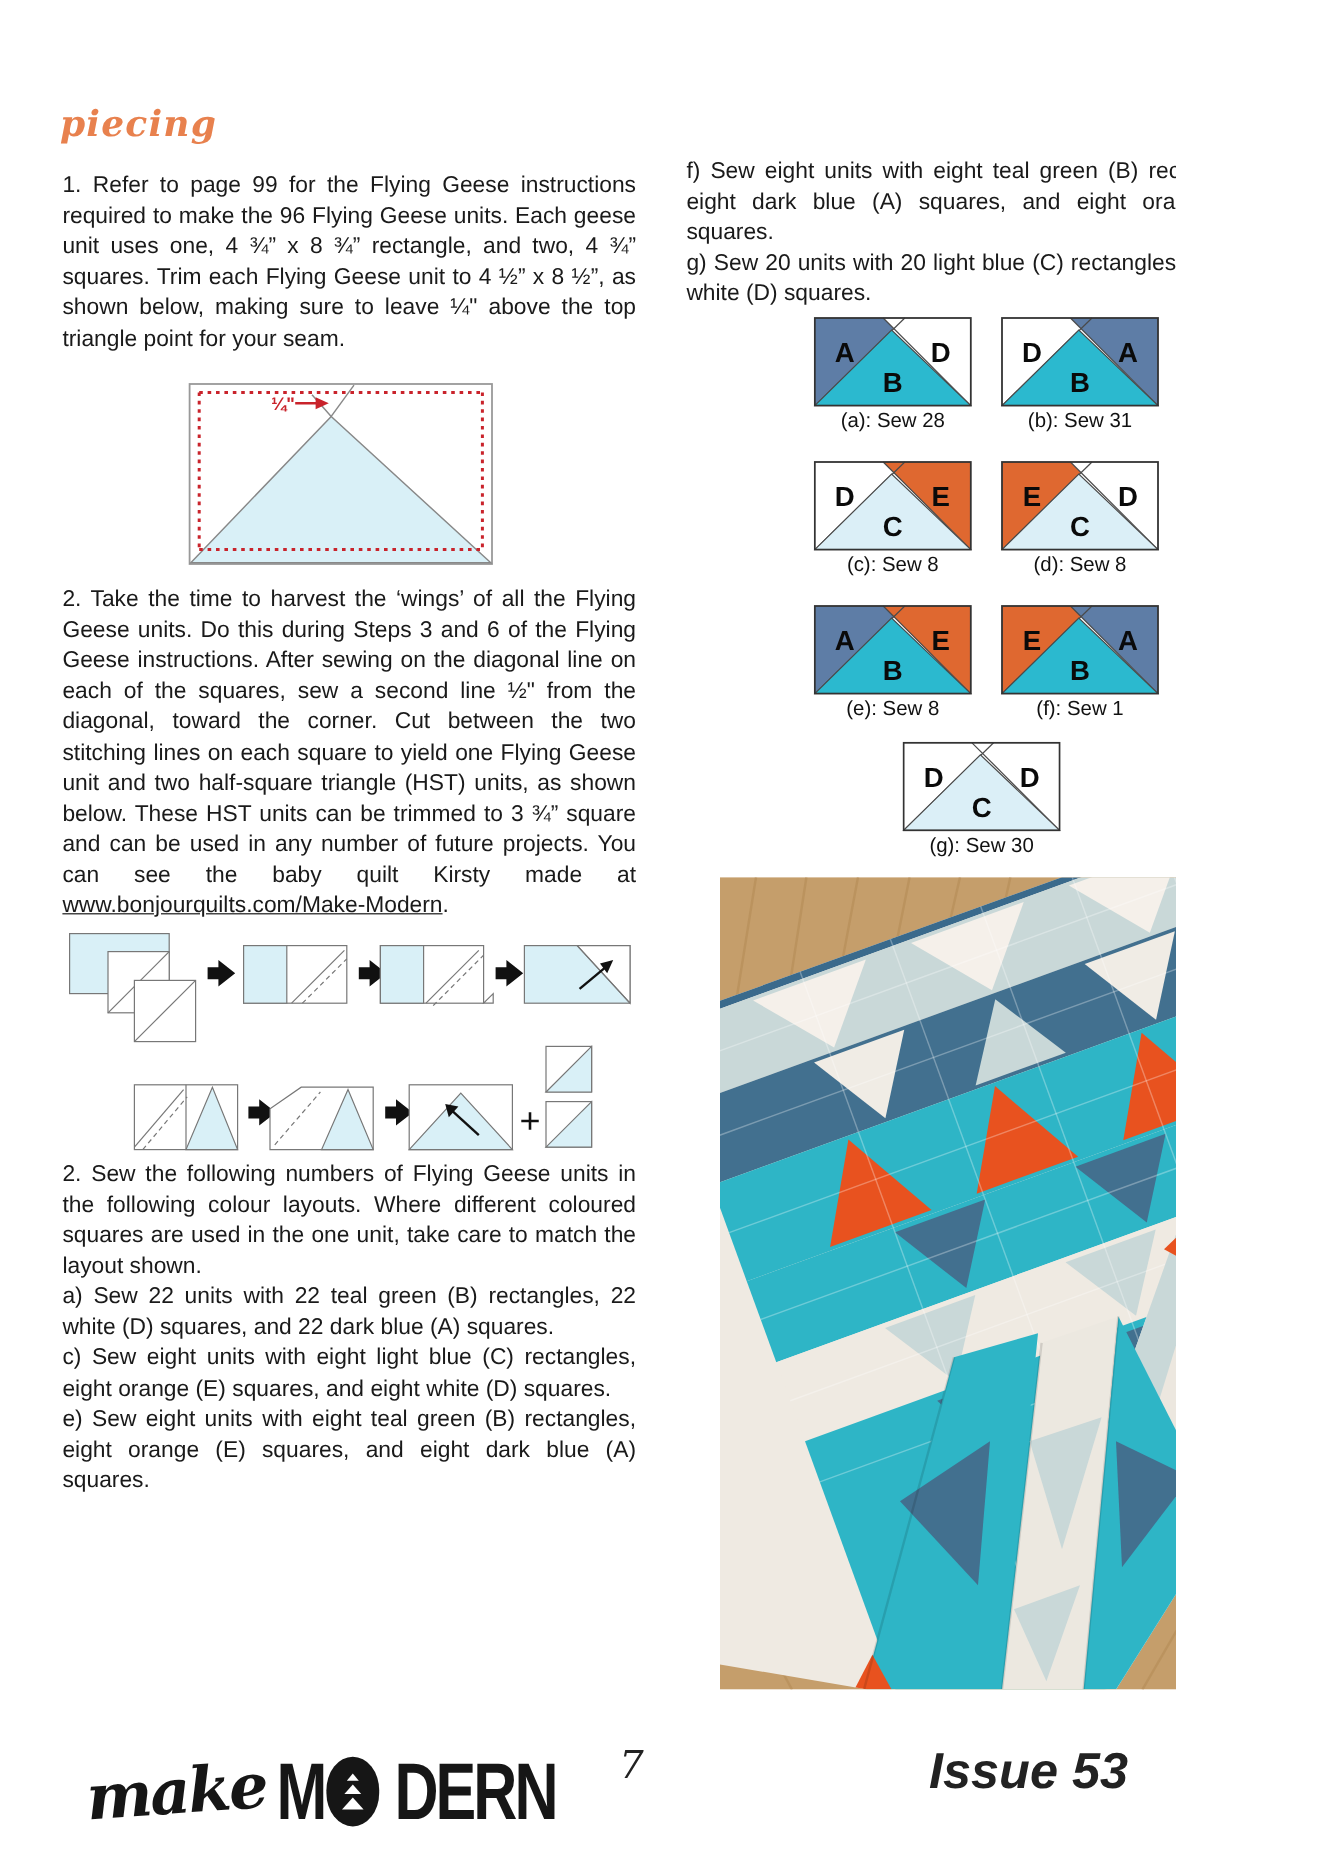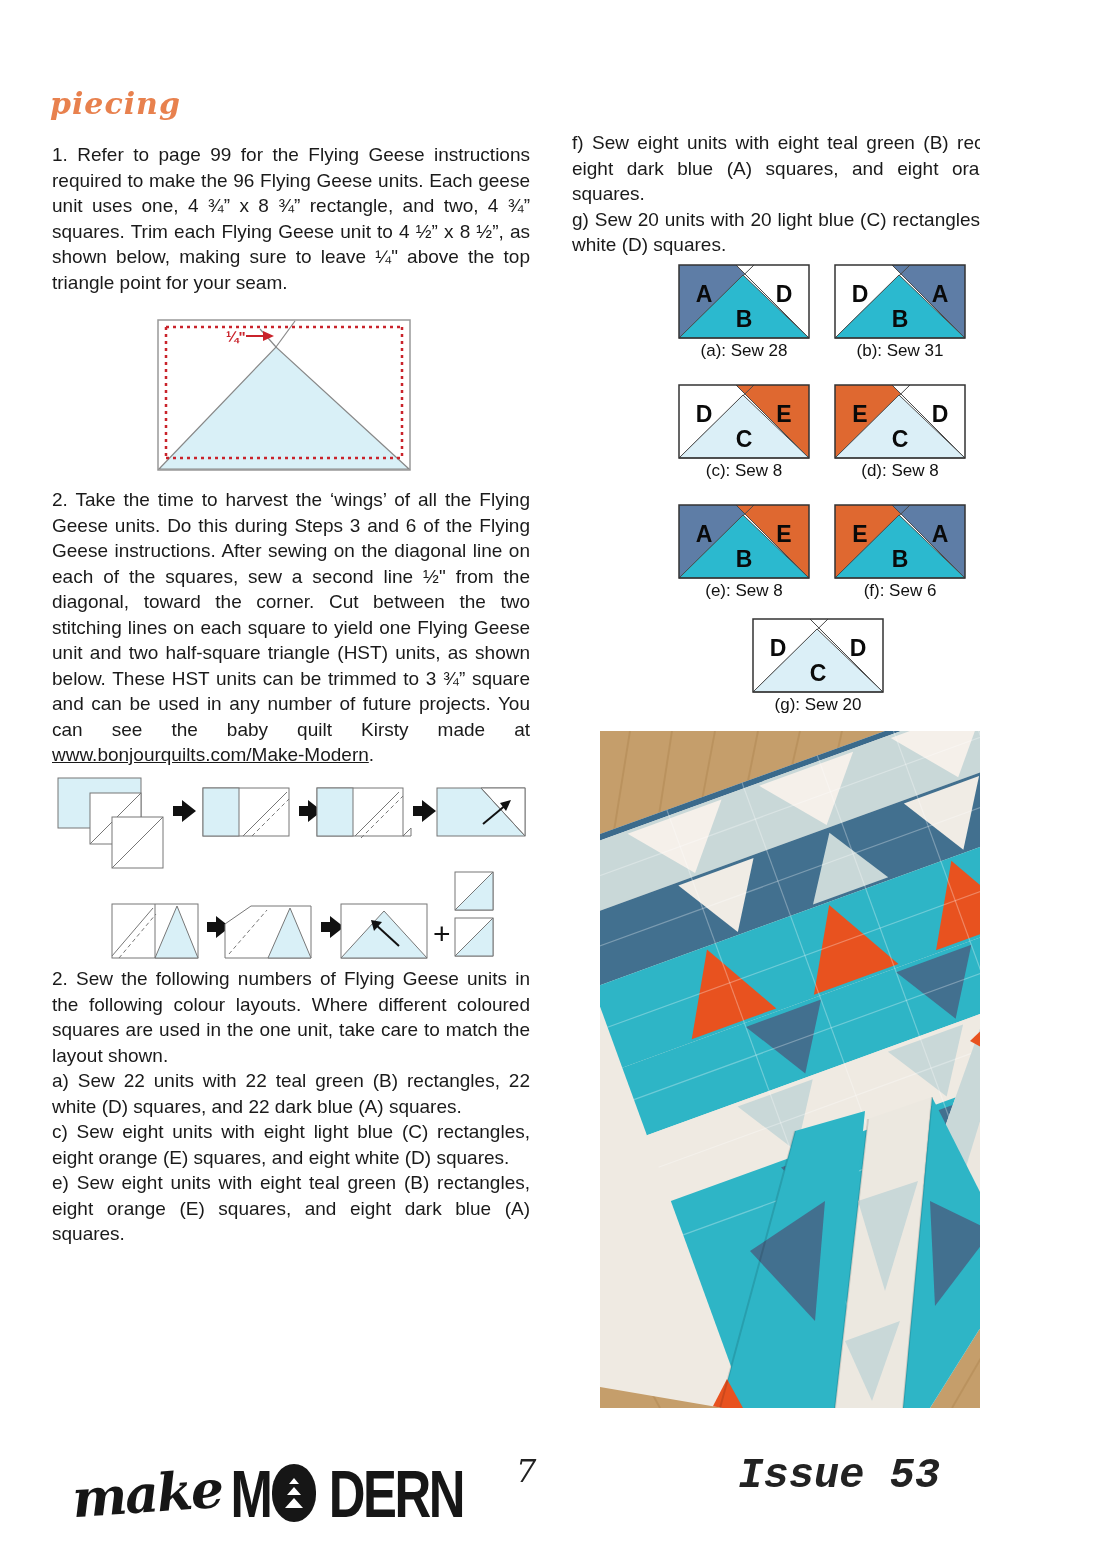--- a/index.html
+++ b/index.html
@@ -39,21 +39,21 @@
              color:#161616;}
   .logo-o{width:44px;height:58px;background:#161616;border-radius:50%/48%;
           display:inline-flex;flex-direction:column;align-items:center;
           justify-content:center;gap:3px;margin:0 -2px;}
   .logo-o .tri{width:0;height:0;border-left:7px solid transparent;
                border-right:7px solid transparent;border-bottom:8px solid #fff;}
   .logo-o .t1{border-left-width:5px;border-right-width:5px;border-bottom-width:6px;}
   .logo-o .t3{border-left-width:9px;border-right-width:9px;border-bottom-width:10px;}
   #page-num{left:516px;top:1452px;font-family:"DejaVu Serif",serif;font-style:italic;
             font-size:32px;color:#222;}
-  #issue{right:40px;top:1452px;font-family:Liberation Mono, monospace;font-style:italic;
+  #issue{right:40px;top:1452px;font-family:Liberation Sans, sans-serif;font-style:italic;
          font-weight:bold;font-size:42px;color:#222;}
 </style>
 </head>
 <body>
 
 <div class="page">
 
   <div id="piecing" class="abs">piecing</div>
 
   <div id="para1" class="abs body-text">1. Refer to page 99 for the Flying Geese instructions required to make the 96 Flying Geese units. Each geese unit uses one, 4 ¾” x 8 ¾” rectangle, and two, 4 ¾” squares. Trim each Flying Geese unit to 4 ½” x 8 ½”, as shown below, making sure to leave ¼" above the top triangle point for your seam.</div>
@@ -236,38 +236,38 @@
     <polygon points="1,1 76,1 1,74" fill="#df6830"></polygon>
     <polygon points="58,1 131,1 131,74" fill="#5e7da6"></polygon>
     <line x1="1" y1="74" x2="76" y2="1" stroke="#4a4a4a" stroke-width="1"></line>
     <line x1="58" y1="1" x2="131" y2="74" stroke="#4a4a4a" stroke-width="1"></line>
     <polygon points="1,74 65,11 131,74" fill="#2bb9cf" stroke="#4a4a4a" stroke-width="1"></polygon>
     <rect x="1" y="1" width="130" height="73" fill="none" stroke="#333" stroke-width="1.5"></rect>
     <text x="26" y="38">E</text>
     <text x="106" y="38">A</text>
     <text x="66" y="63">B</text>
   </svg>
-  <div class="fg-caption">(f): Sew 6</div>
+  <div class="fg-caption">(f): Sew 1</div>
       </div>
     </div>
   <div id="unit-g" class="abs">
       <div class="fg-cell">
   <svg viewBox="0 0 132 75">
     <rect x="1" y="1" width="130" height="73" fill="#ffffff"></rect>
     <polygon points="1,1 76,1 1,74" fill="#ffffff"></polygon>
     <polygon points="58,1 131,1 131,74" fill="#ffffff"></polygon>
     <line x1="1" y1="74" x2="76" y2="1" stroke="#4a4a4a" stroke-width="1"></line>
     <line x1="58" y1="1" x2="131" y2="74" stroke="#4a4a4a" stroke-width="1"></line>
     <polygon points="1,74 65,11 131,74" fill="#dbeff7" stroke="#4a4a4a" stroke-width="1"></polygon>
     <rect x="1" y="1" width="130" height="73" fill="none" stroke="#333" stroke-width="1.5"></rect>
     <text x="26" y="38">D</text>
     <text x="106" y="38">D</text>
     <text x="66" y="63">C</text>
   </svg>
-  <div class="fg-caption">(g): Sew 20</div>
+  <div class="fg-caption">(g): Sew 30</div>
       </div>
     </div>
 
   <svg id="photo" class="abs" viewBox="0 0 446 677">
     <defs>
       <clipPath id="qclip">
           <polygon points="0,103 285,0 446,0 446,492 330,677 123,677 0,656"></polygon>
         </clipPath>
     </defs>
     <rect width="446" height="677" fill="var(--wood)"></rect>

